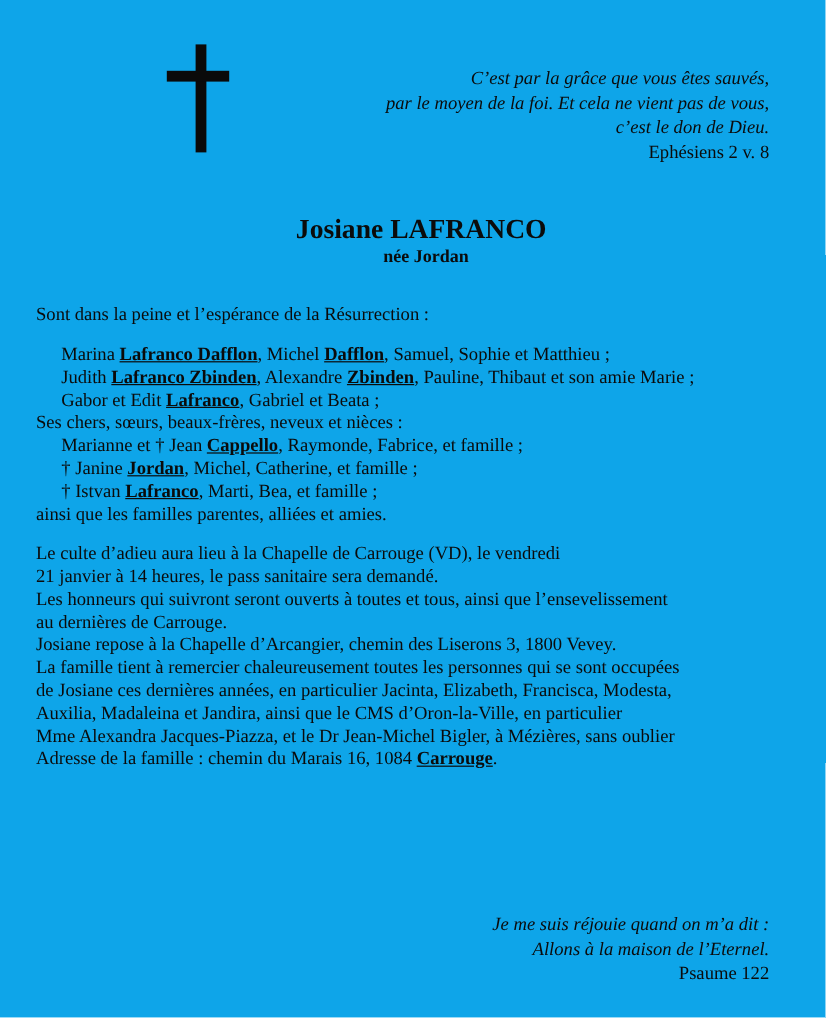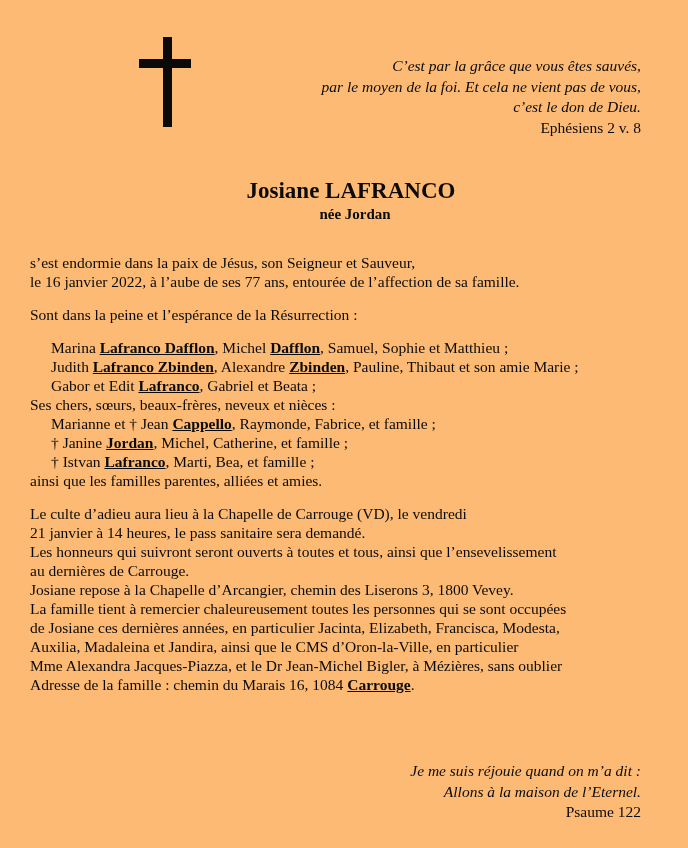--- a/index.html
+++ b/index.html
@@ -1,20 +1,20 @@
 <!DOCTYPE html>
 <html lang="fr"><head>
 <meta charset="utf-8">
 <style>
   html, body { margin: 0; padding: 0; background: #ffffff; }
   .page {
     position: relative;
     width: 688px;
     height: 848px;
-    background: #fdba74;
+    background: #0ea5e9;
     color: #0b0b0b;
     font-family: "Liberation Serif", serif;
     overflow: hidden;
   }
 
   
   .cross { position: absolute; left: 139px; top: 37px; width: 52px; height: 90px; }
   .cross-v { position: absolute; left: 24px; top: 0; width: 9px; height: 90px; background: #0a0a0a; }
   .cross-h { position: absolute; left: 0; top: 22px; width: 52px; height: 9px; background: #0a0a0a; }
 
@@ -67,24 +67,20 @@
         <div>c’est le don de Dieu.</div>
       </div>
     <div class="quote-attr">Ephésiens 2 v. 8</div>
   </div>
 
   <div class="title">Josiane LAFRANCO</div>
   <div class="subtitle">née Jordan</div>
 
   <div class="body">
       <div class="para">
-        <div class="line"><span>s’est endormie dans la paix de Jésus, son Seigneur et Sauveur,</span></div>
-        <div class="line"><span>le 16 janvier 2022, à l’aube de ses 77 ans, entourée de l’affection de sa famille.</span></div>
-      </div>
-      <div class="para">
         <div class="line"><span>Sont dans la peine et l’espérance de la Résurrection :</span></div>
       </div>
       <div class="para">
         <div class="line indent"><span>Marina </span><span class="b">Lafranco Dafflon</span><span>, Michel </span><span class="b">Dafflon</span><span>, Samuel, Sophie et Matthieu ;</span></div>
         <div class="line indent"><span>Judith </span><span class="b">Lafranco Zbinden</span><span>, Alexandre </span><span class="b">Zbinden</span><span>, Pauline, Thibaut et son amie Marie ;</span></div>
         <div class="line indent"><span>Gabor et Edit </span><span class="b">Lafranco</span><span>, Gabriel et Beata ;</span></div>
         <div class="line"><span>Ses chers, sœurs, beaux-frères, neveux et nièces :</span></div>
         <div class="line indent"><span>Marianne et † Jean </span><span class="b">Cappello</span><span>, Raymonde, Fabrice, et famille ;</span></div>
         <div class="line indent"><span>† Janine </span><span class="b">Jordan</span><span>, Michel, Catherine, et famille ;</span></div>
         <div class="line indent"><span>† Istvan </span><span class="b">Lafranco</span><span>, Marti, Bea, et famille ;</span></div>

